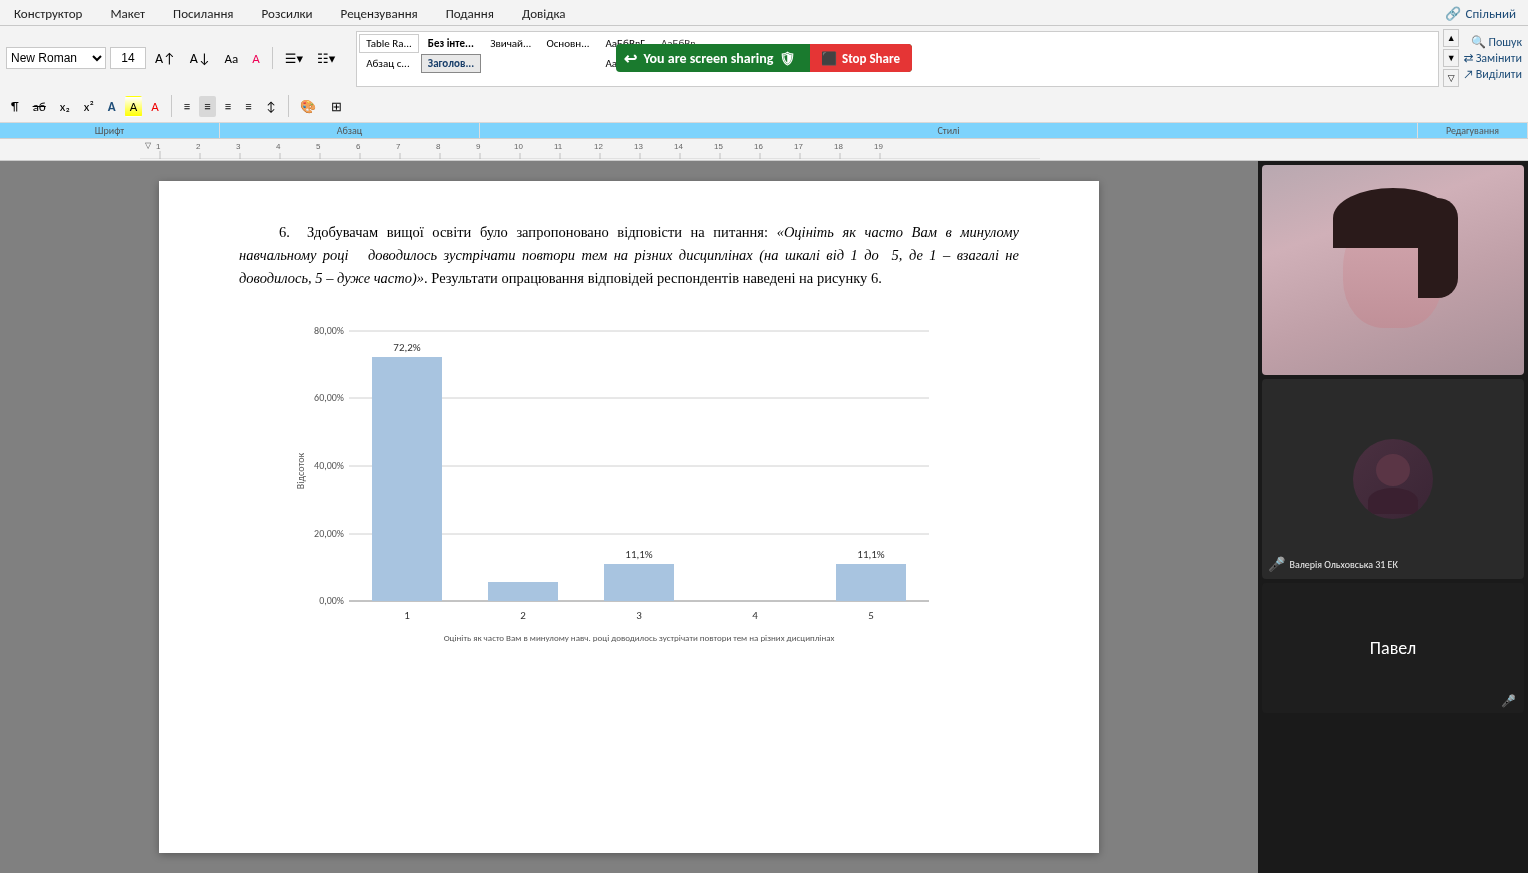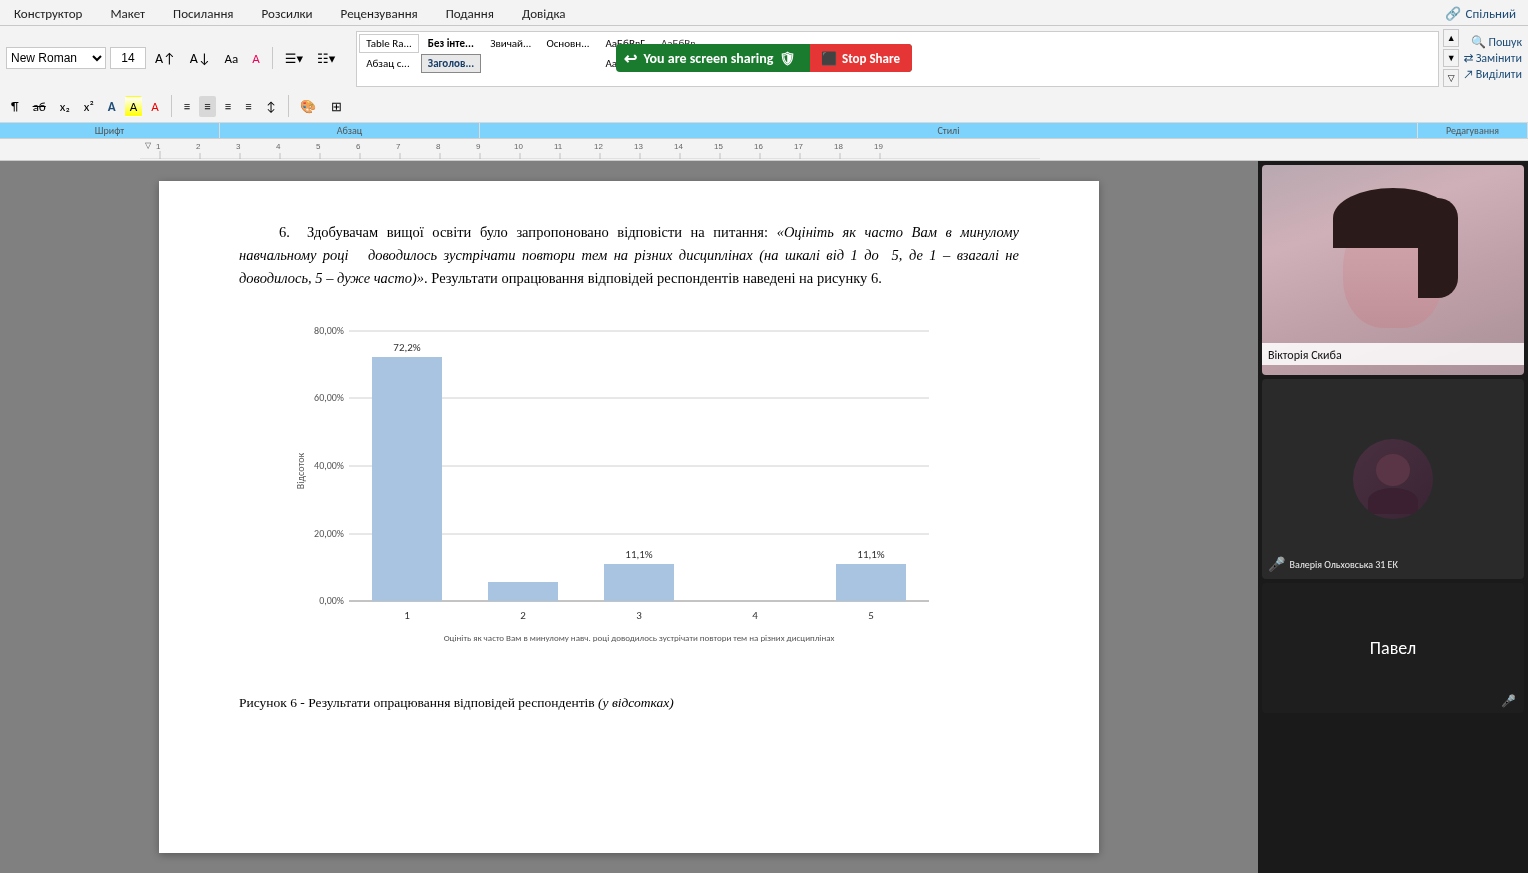--- a/index.html
+++ b/index.html
@@ -319,40 +319,34 @@
           <text x="118" y="308" font-size="11" fill="#333" text-anchor="middle" font-family="Calibri,Arial,sans-serif">1</text>
           <text x="234" y="308" font-size="11" fill="#333" text-anchor="middle" font-family="Calibri,Arial,sans-serif">2</text>
           <text x="350" y="308" font-size="11" fill="#333" text-anchor="middle" font-family="Calibri,Arial,sans-serif">3</text>
           <text x="466" y="308" font-size="11" fill="#333" text-anchor="middle" font-family="Calibri,Arial,sans-serif">4</text>
           <text x="582" y="308" font-size="11" fill="#333" text-anchor="middle" font-family="Calibri,Arial,sans-serif">5</text>
 
           <text x="350" y="330" font-size="9" fill="#555" text-anchor="middle" font-family="Calibri,Arial,sans-serif">Оцініть як часто Вам в минулому навч. році доводилось зустрічати повтори тем на різних дисциплінах</text>
         </svg>
       </div>
 
-      <p class="fig-caption">
-        <span>Рисунок 6 - Результати опрацювання відповідей респондентів </span><span class="doc-italic">(у відсотках)</span>
-      </p>
     </div>
   </div>
 
   <div class="sidebar-panel">
 
     <div class="participant-card large">
       <div style="width:100%; height:100%; background: linear-gradient(160deg, #b8a8b0 0%, #d0b0b8 30%, #c0a0a8 60%, #a89098 100%); position:relative; overflow:hidden;">
 
         <div style="position:absolute; top:10px; left:50%; transform:translateX(-50%); width:130px; height:185px; display:flex; align-items:center; justify-content:center;">
           <div style="width:100px; height:120px; background: linear-gradient(#d4a8b0, #c09098); border-radius:50% 50% 40% 40%; position:relative;">
 
             <div style="position:absolute; top:-20px; left:-10px; width:120px; height:60px; background:#2a1a1a; border-radius:50% 50% 0 0;"></div>
             <div style="position:absolute; top:-10px; right:-15px; width:40px; height:100px; background:#2a1a1a; border-radius:0 20px 20px 0;"></div>
           </div>
-        </div>
-        <div style="position:absolute; bottom:10px; left:0; right:0; background: rgba(255,255,255,0.85); padding:2px 6px;">
-          <span style="font-size:12px; font-family:Calibri,Arial,sans-serif; color:#111;">Вікторія Скиба</span>
         </div>
       </div>
     </div>
 
     <div class="participant-card medium" style="background:#2a2a2a;">
       <div style="width:100%; height:100%; display:flex; flex-direction:column; align-items:center; justify-content:center; position:relative;">
 
         <div style="width:80px; height:80px; border-radius:50%; background: linear-gradient(135deg, #4a3040 0%, #3a2535 100%); display:flex; align-items:center; justify-content:center; overflow:hidden;">
 
           <div style="width:60px; height:70px; display:flex; flex-direction:column; align-items:center;">

